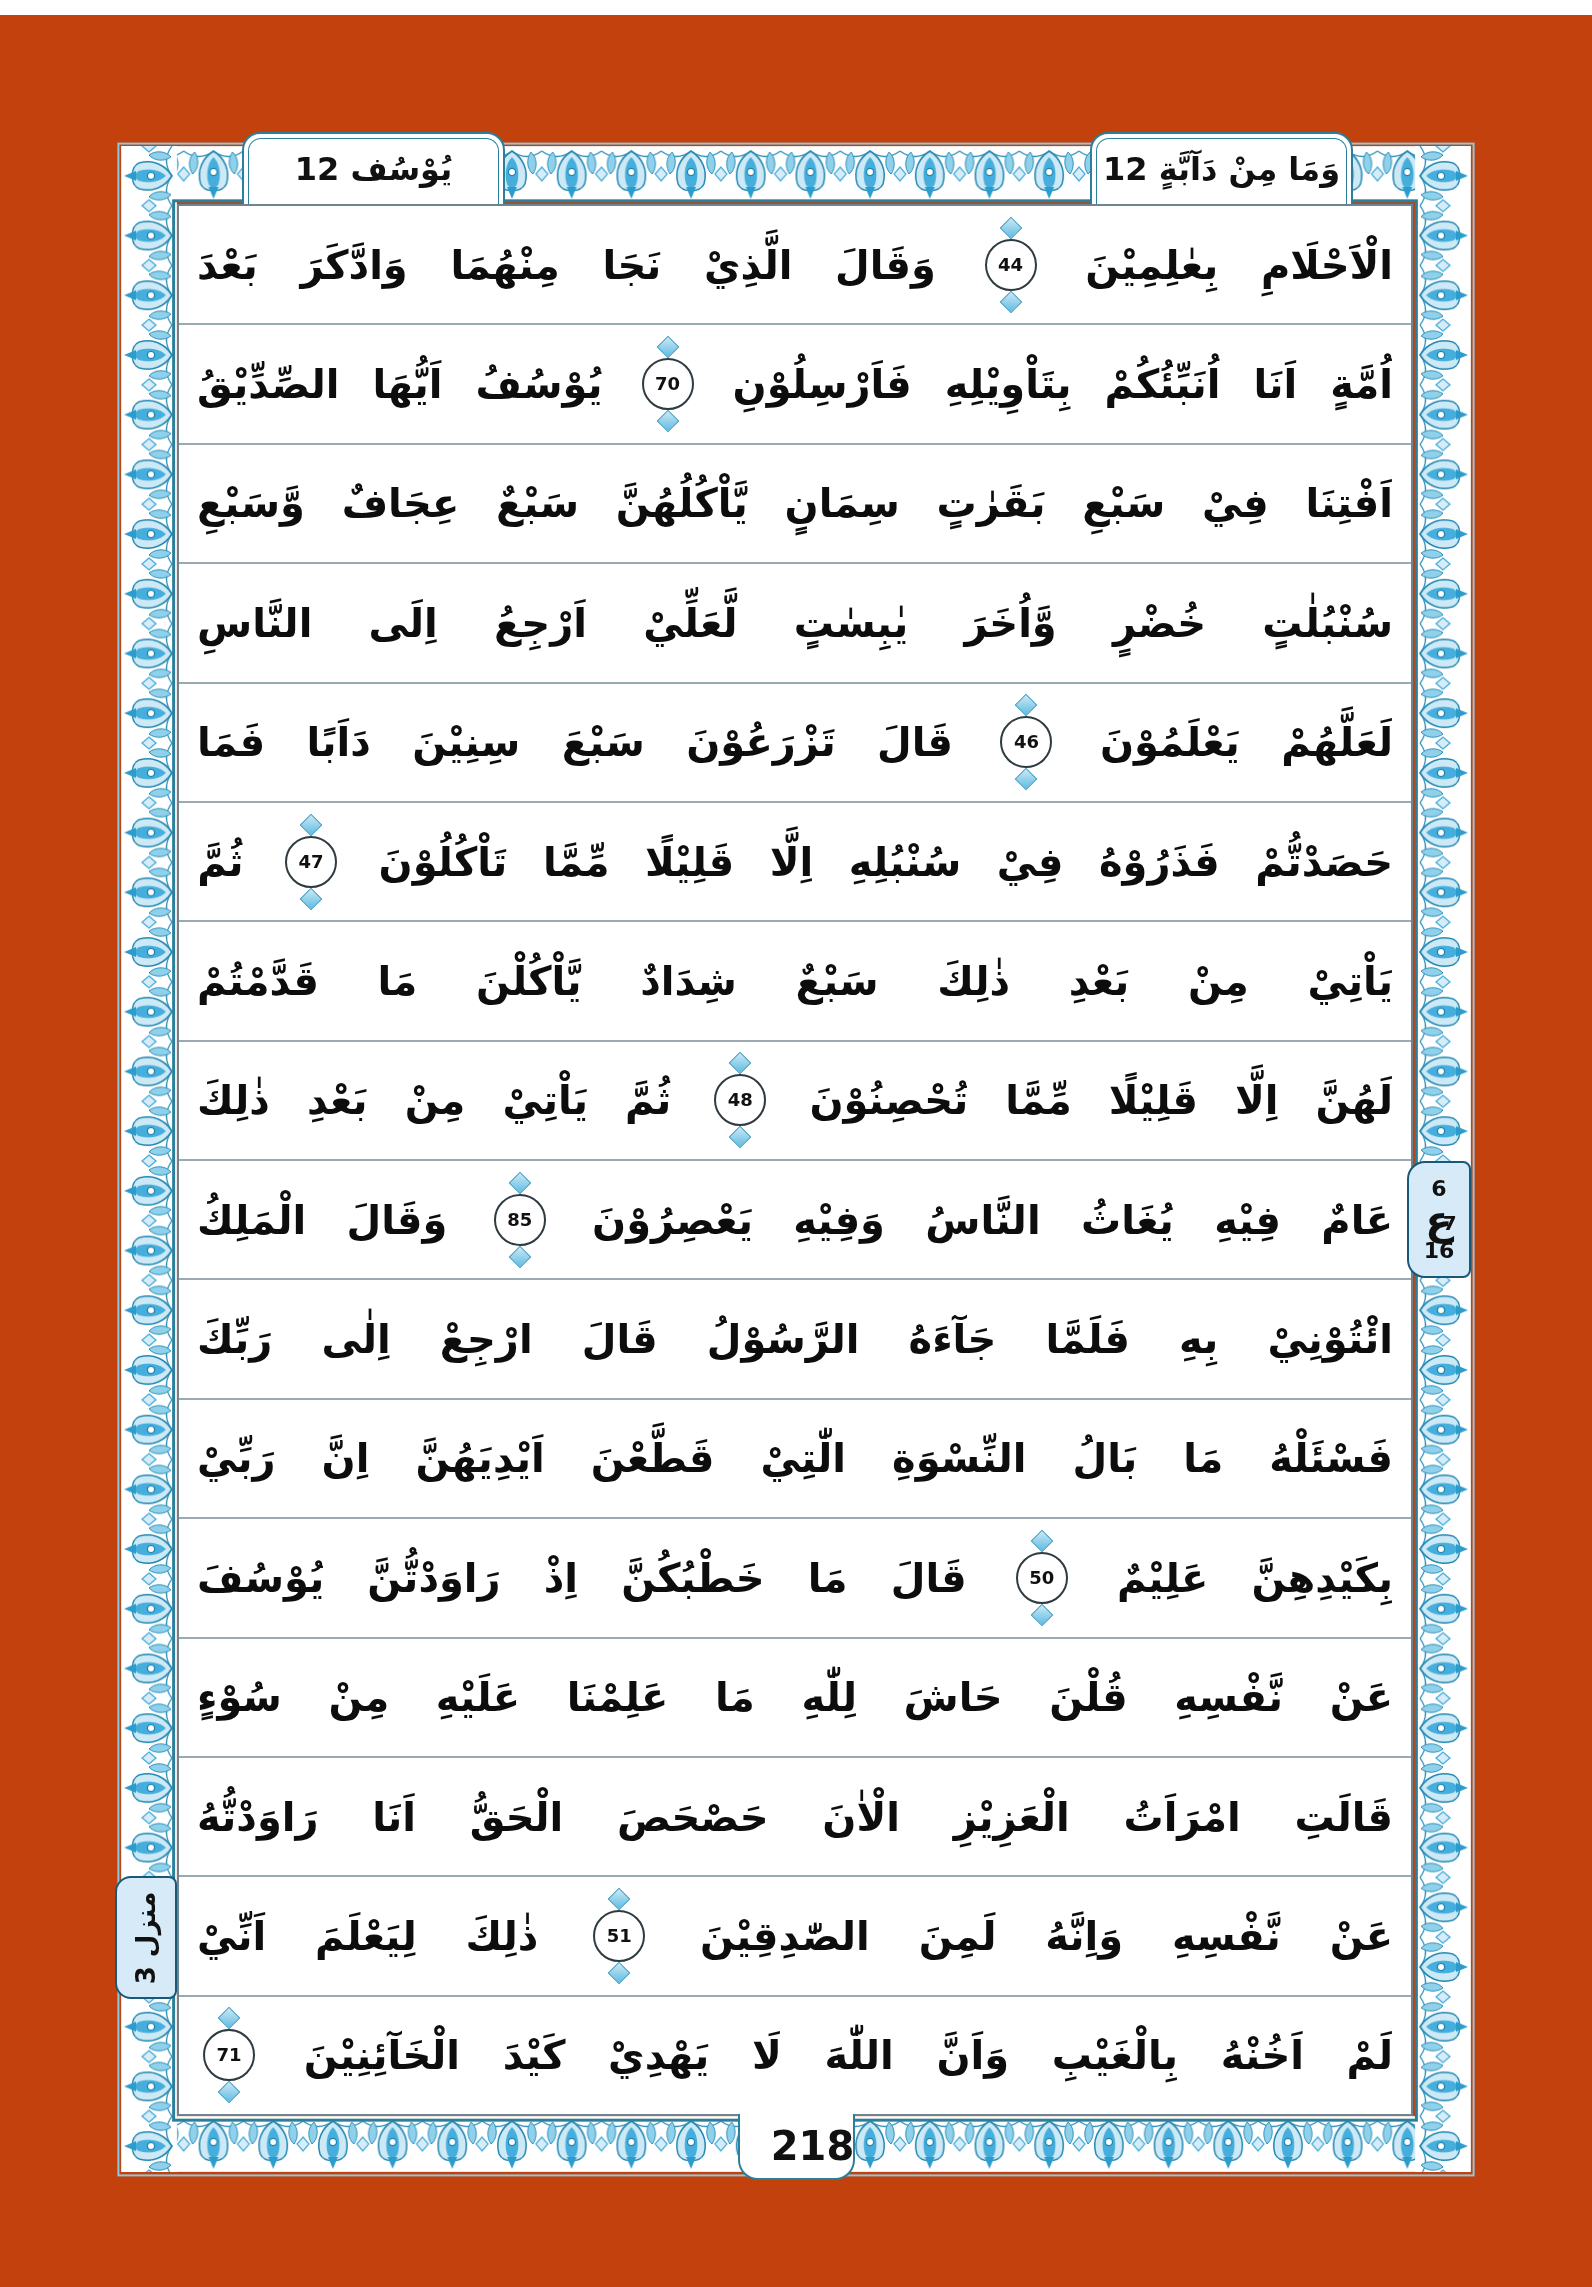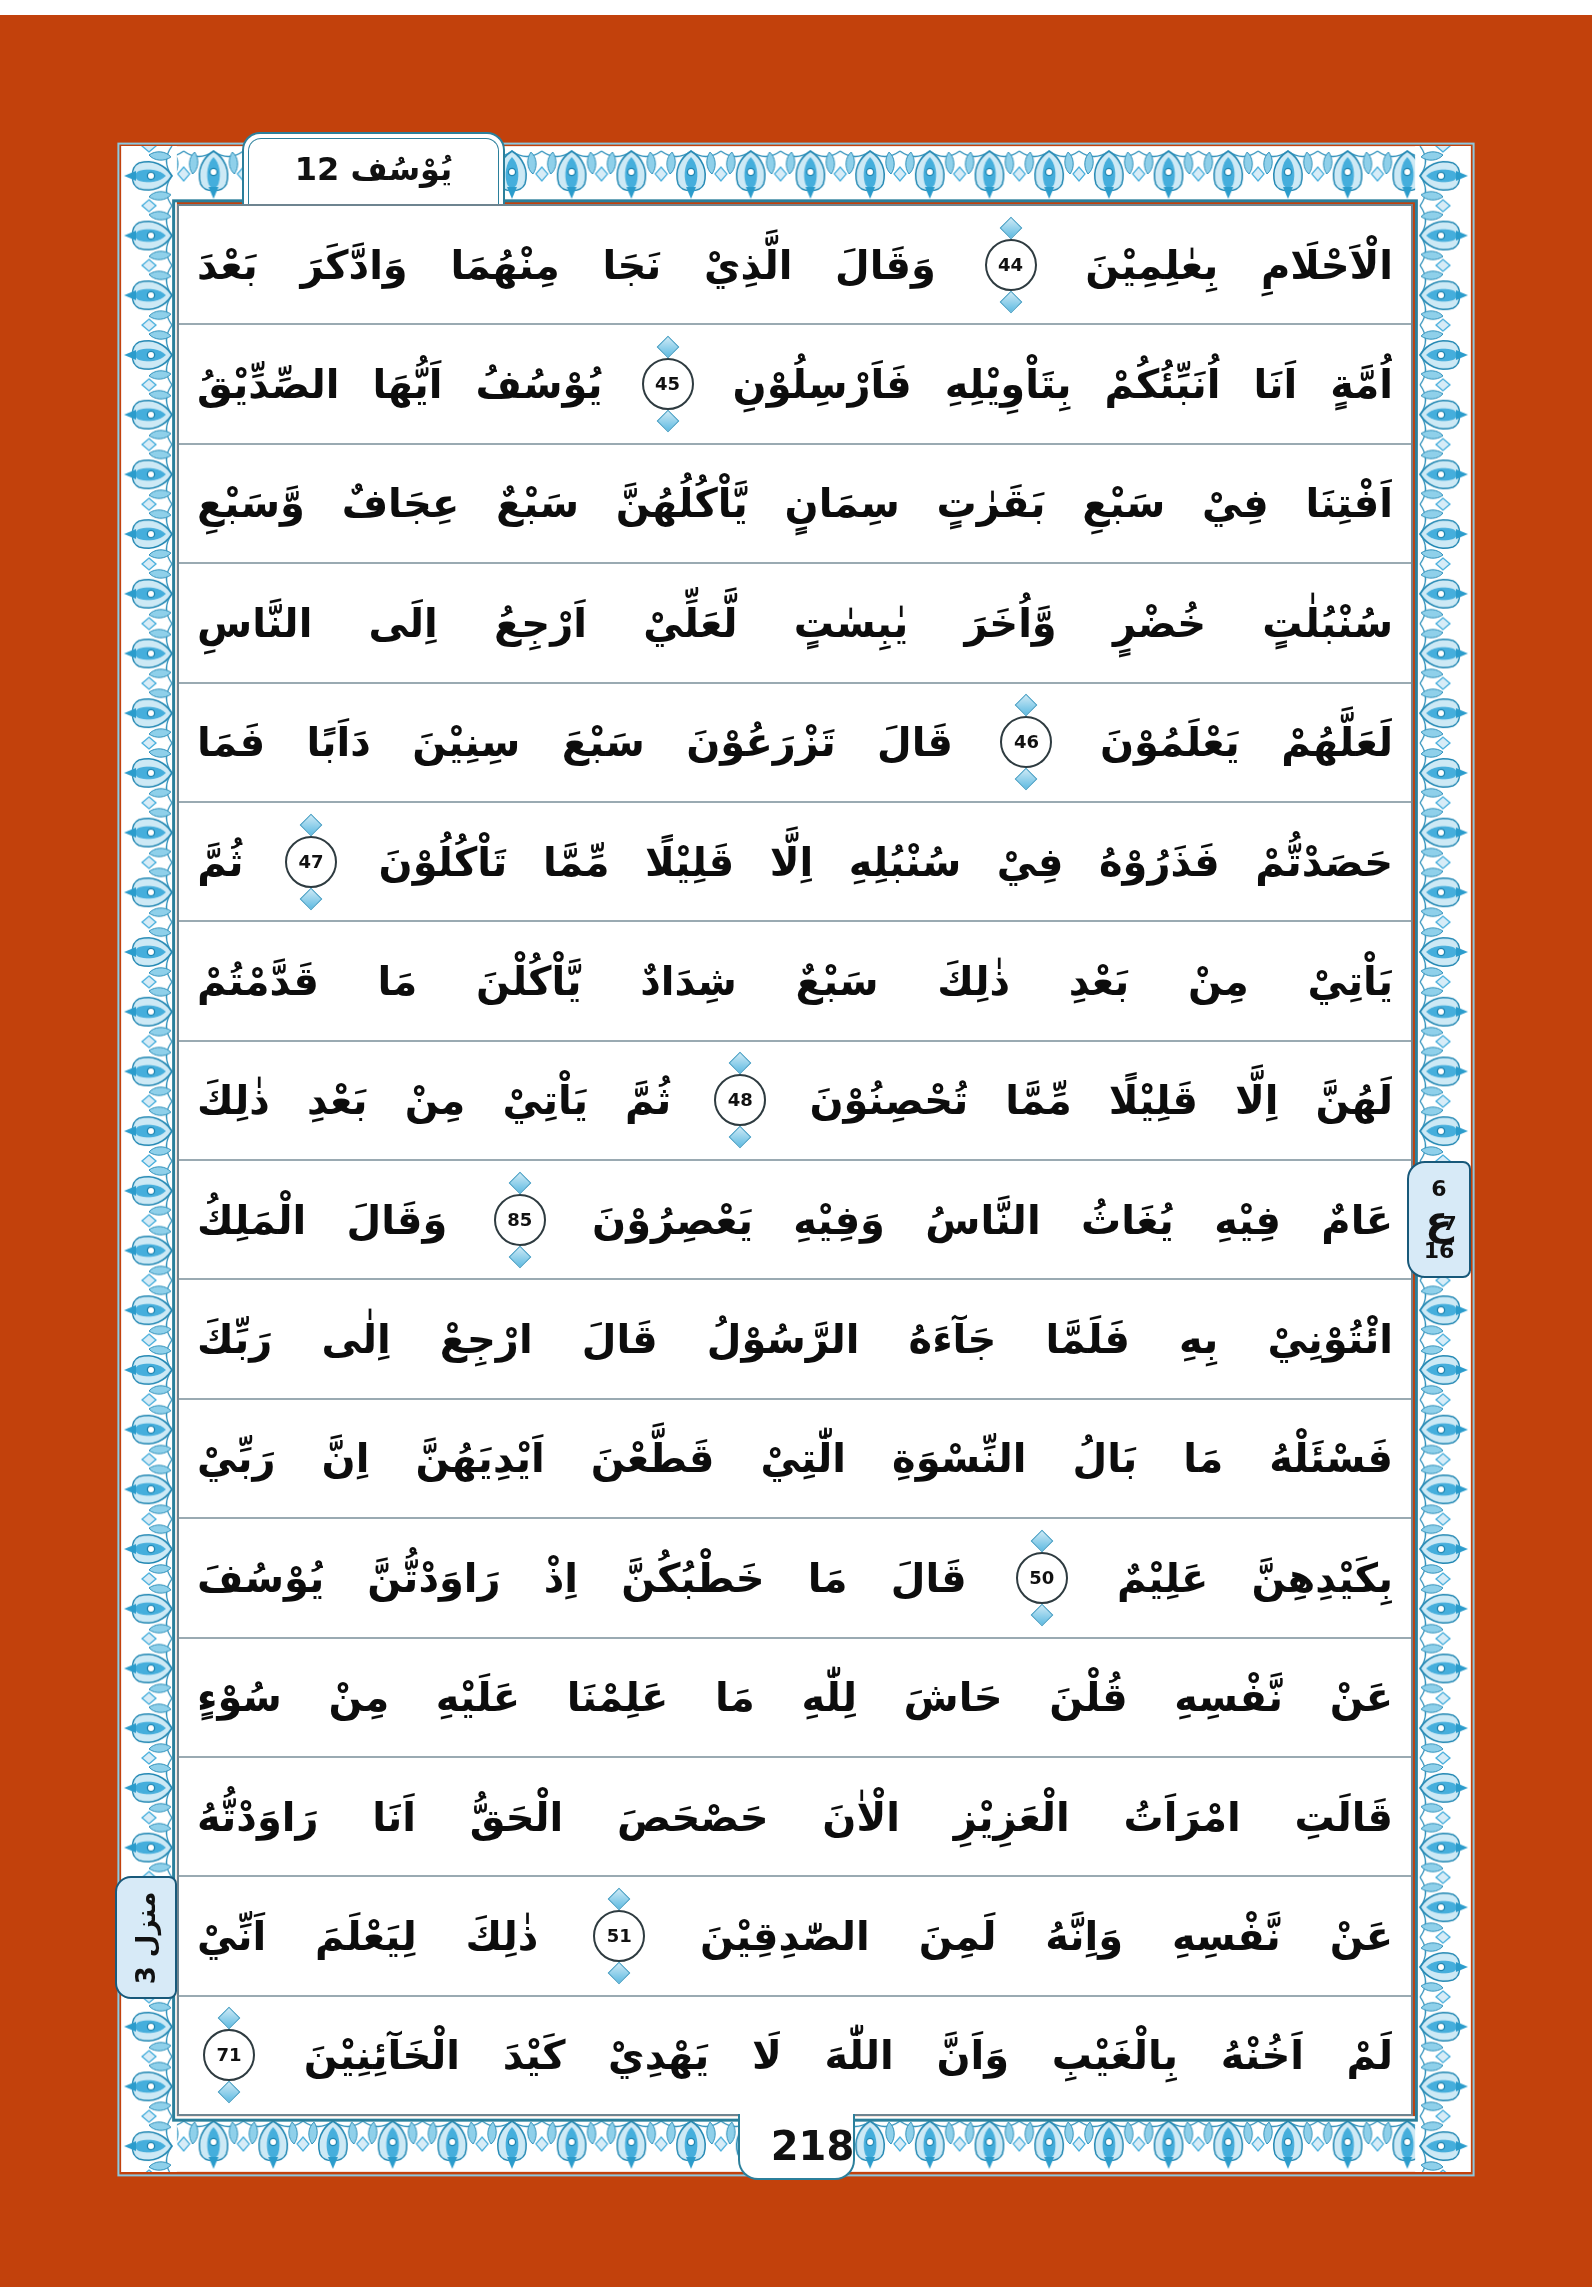--- a/index.html
+++ b/index.html
@@ -129,39 +129,42 @@
     </svg>
 
   <svg class="frame-lines" width="1592" height="2288" viewBox="0 0 1600 2299">
     <rect x="119" y="129" width="1362" height="2042" fill="none" stroke="#8cc8e0" stroke-width="2"></rect>
     <rect x="174.5" y="186.5" width="1249" height="1929" fill="none" stroke="#2b7f9b" stroke-width="3"></rect>
   </svg>
 
   <div class="htab htab-surah">
     <span>يُوْسُف 12</span>
   </div>
+  <div class="htab htab-juz">
+    <span>وَمَا مِنْ دَآبَّةٍ 12</span>
+  </div>
 
   <div class="text-area">
     <div style="display:contents"><div class="quran-line">
           <span class="w">الْاَحْلَامِ</span>
           <span class="w">بِعٰلِمِيْنَ</span>
           <span class="ayah">44</span>
           <span class="w">وَقَالَ</span>
           <span class="w">الَّذِيْ</span>
           <span class="w">نَجَا</span>
           <span class="w">مِنْهُمَا</span>
           <span class="w">وَادَّكَرَ</span>
           <span class="w">بَعْدَ</span>
         </div><div class="quran-line">
           <span class="w">اُمَّةٍ</span>
           <span class="w">اَنَا</span>
           <span class="w">اُنَبِّئُكُمْ</span>
           <span class="w">بِتَاْوِيْلِهِ</span>
           <span class="w">فَاَرْسِلُوْنِ</span>
-          <span class="ayah">45</span>
+          <span class="ayah">70</span>
           <span class="w">يُوْسُفُ</span>
           <span class="w">اَيُّهَا</span>
           <span class="w">الصِّدِّيْقُ</span>
         </div><div class="quran-line">
           <span class="w">اَفْتِنَا</span>
           <span class="w">فِيْ</span>
           <span class="w">سَبْعِ</span>
           <span class="w">بَقَرٰتٍ</span>
           <span class="w">سِمَانٍ</span>
           <span class="w">يَّاْكُلُهُنَّ</span>

